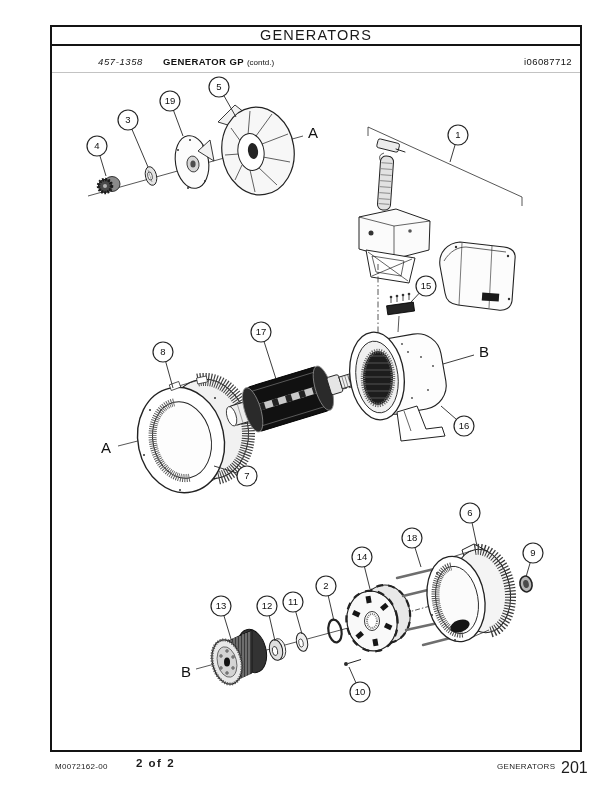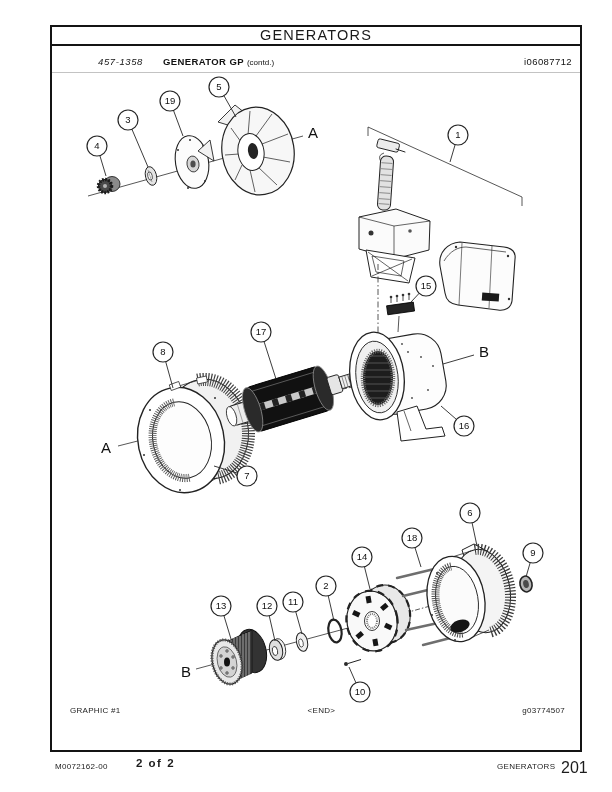--- a/index.html
+++ b/index.html
@@ -41,25 +41,20 @@
 
 <div class="page-border">
   <div class="title-bar">
     <span>GENERATORS</span>
   </div>
   <div class="doc-header">
     <div>
       <span class="pn">457-1358</span><span class="gp">GENERATOR GP</span><span class="contd">(contd.)</span>
     </div>
     <span class="doc-id">i06087712</span>
-  </div>
-  <div class="graphic-row">
-    <span>GRAPHIC #1</span>
-    <span>&lt;END&gt;</span>
-    <span>g03774507</span>
   </div>
 </div>
 
 <svg id="diagram-svg" width="612" height="792" viewBox="0 0 612 792">
   <defs>
     <clipPath id="clip-frame-open">
         <ellipse cx="378" cy="378" rx="14" ry="26"></ellipse>
       </clipPath>
   </defs>
 

